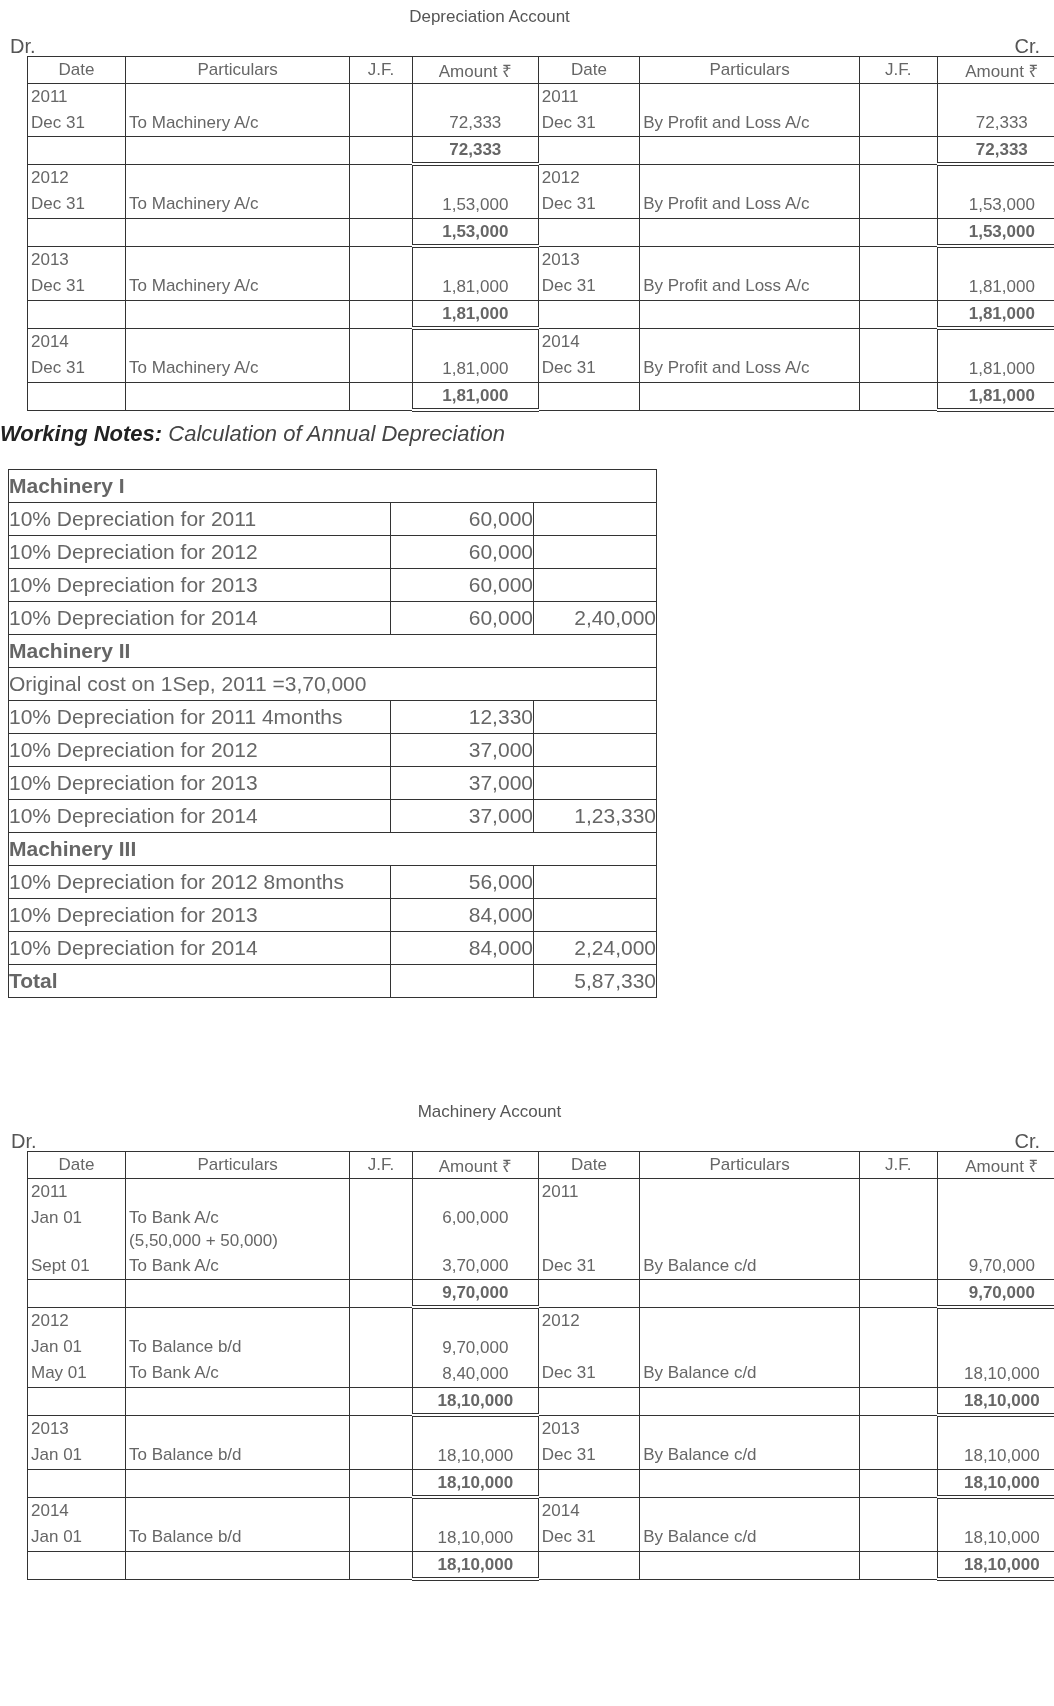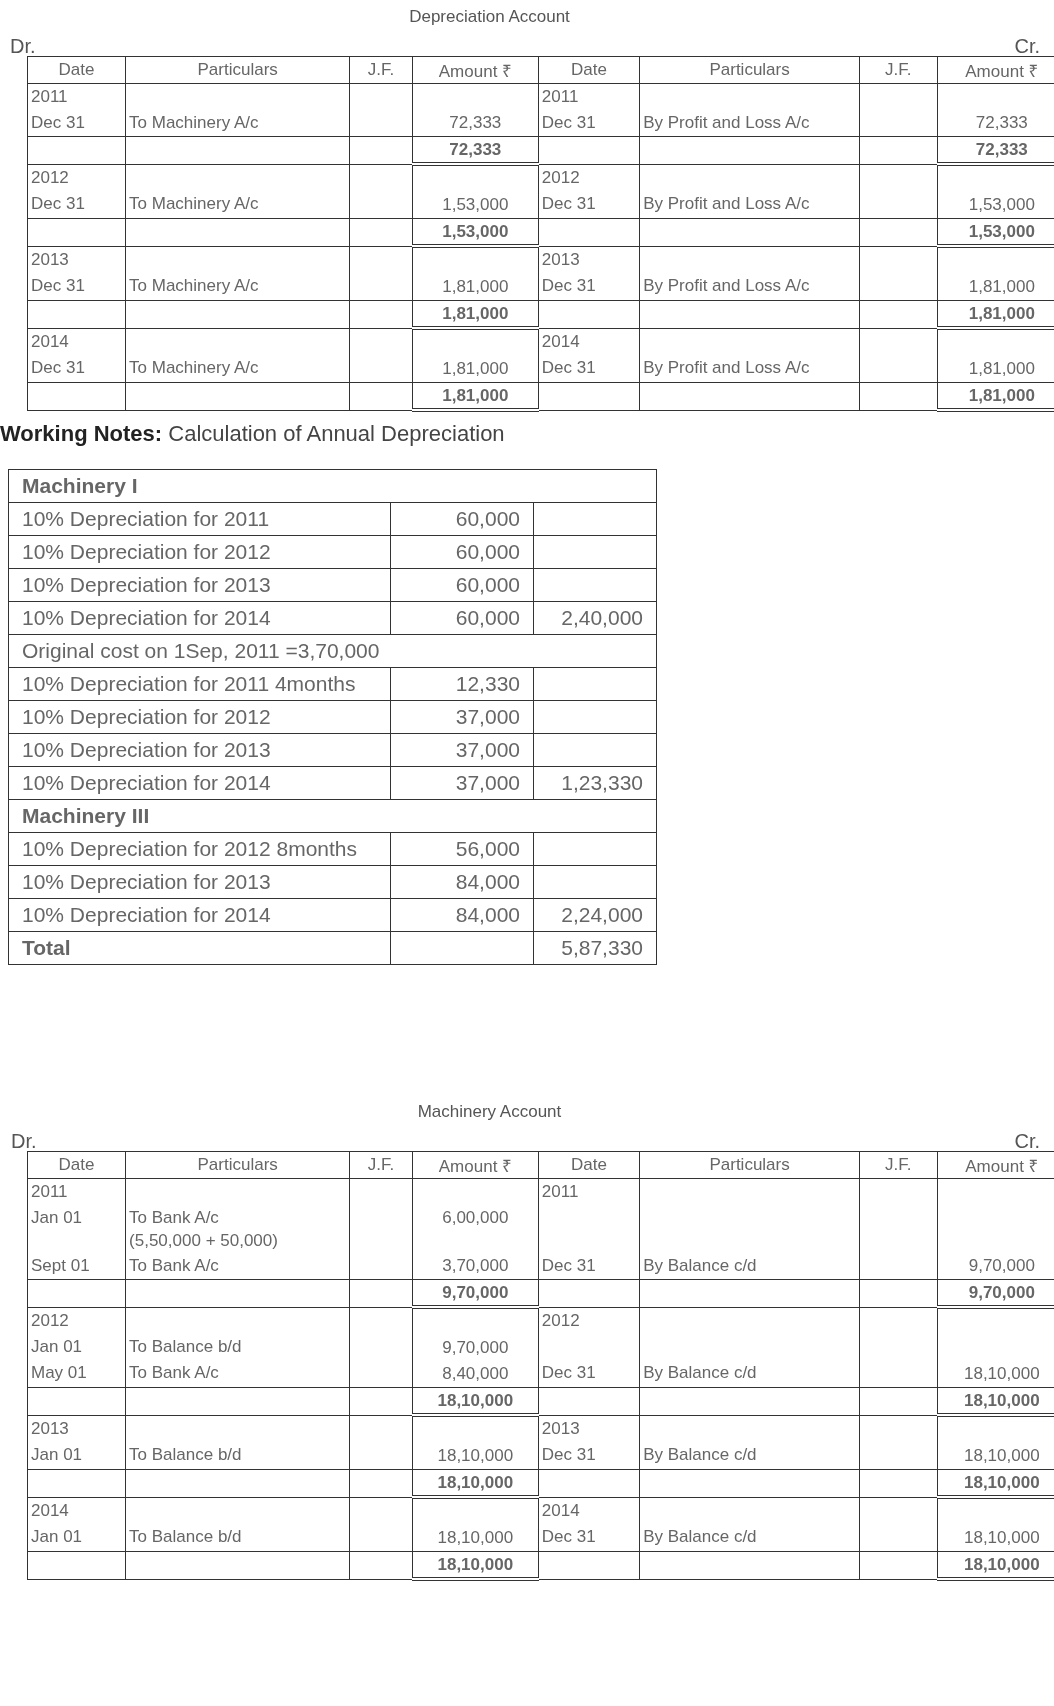--- a/index.html
+++ b/index.html
@@ -24,29 +24,29 @@
   }
   table.ledger td.amt { text-align: center; }
   table.ledger tr.entry td { height: 50px; line-height: 26px; }
   table.ledger tr.entry.tall td { height: 96px; }
   table.ledger tr.entry.mid td { height: 76px; }
   table.ledger tr.total td { height: 25px; line-height: 25px; border-top: 1.5px solid #333; border-bottom: 1.5px solid #333; }
   table.ledger tr.total td.amt { font-weight: bold; color: #666; border-bottom: 4px double #333; }
   .cellblock div { height: 26px; line-height: 26px; }
   .cellblock div.small { height: 22px; line-height: 20px; }
 
-  .wn-heading { left: 0; top: 421px; font-size: 22px; color: #333; }
+  .wn-heading { left: 0; top: 421px; font-size: 22px; color: #333; font-style: italic; }
   .wn-heading b { font-weight: bold; color: #222; }
   .wn-heading span.rest { color: #444; }
 
   table.wn {
     position: absolute; left: 8px; top: 469px; width: 648px; border-collapse: collapse;
     table-layout: fixed; font-size: 21px; color: #666;
   }
-  table.wn td { border: 1.5px solid #333; height: 32px; padding: 0 13px; white-space: nowrap; }
+  table.wn td { border: 1.5px solid #333; height: 32px; padding: 0 0; white-space: nowrap; }
   table.wn td.num { text-align: right; }
   table.wn td.head { color: #666; font-weight: bold; }
 </style>
 </head>
 <body>
 
 <div class="abs acct-title" style="top:7px;">Depreciation Account</div>
 <div class="abs drcr" style="left:10px; top:35px;">Dr.</div>
 <div class="abs drcr" style="right:14px; top:35px;">Cr.</div>
 
@@ -258,20 +258,23 @@
         <td class="num">60,000</td>
         <td class="num"></td>
       </tr>
   <tr>
         <td>10% Depreciation for 2014</td>
         <td class="num">60,000</td>
         <td class="num">2,40,000</td>
       </tr>
 
   <tr>
+        <td colspan="3" class="head">Machinery II</td>
+      </tr>
+  <tr>
         <td colspan="3">Original cost on 1Sep, 2011 =3,70,000</td>
       </tr>
   <tr>
         <td>10% Depreciation for 2011 4months</td>
         <td class="num">12,330</td>
         <td class="num"></td>
       </tr>
   <tr>
         <td>10% Depreciation for 2012</td>
         <td class="num">37,000</td>

